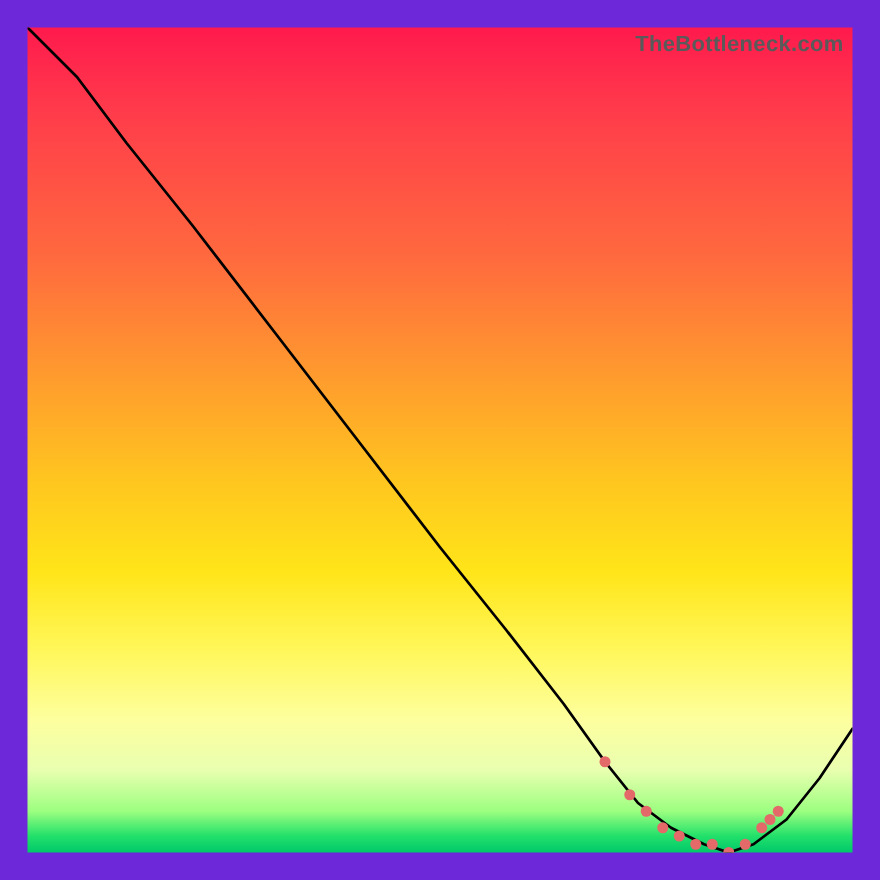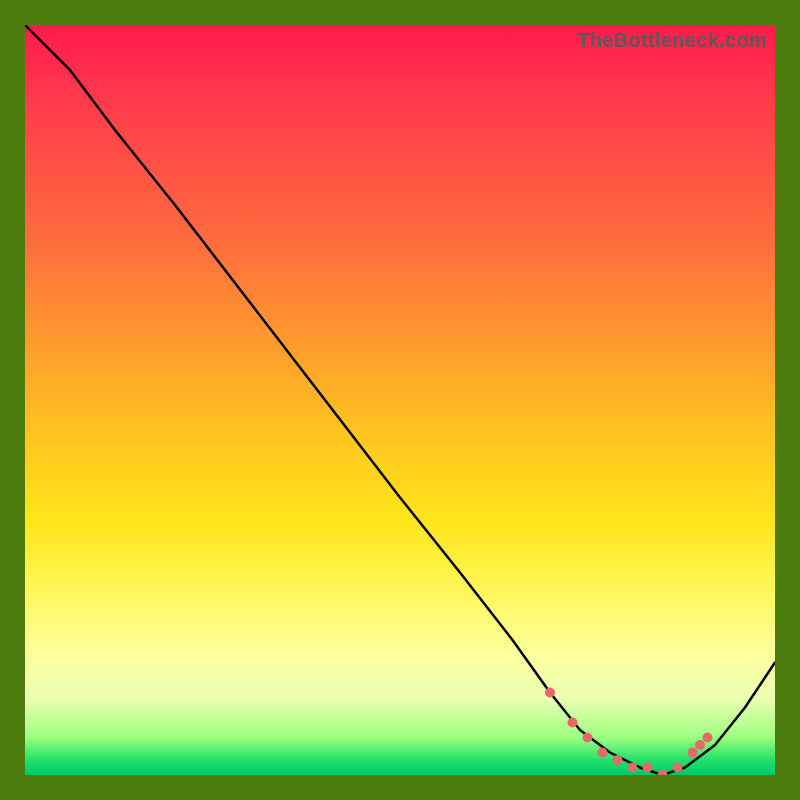--- a/index.html
+++ b/index.html
@@ -8,21 +8,21 @@
     width: 800px;
     height: 800px;
     background: #000;
     overflow: hidden;
     font-family: Arial, Helvetica, sans-serif;
   }
   .frame {
     position: relative;
     width: 800px;
     height: 800px;
-    background: #4d7c0f;
+    background: #6d28d9;
   }
   .plot {
     position: absolute;
     left: 25px;
     top: 25px;
     width: 750px;
     height: 750px;
     
     background: linear-gradient(
       to bottom,

